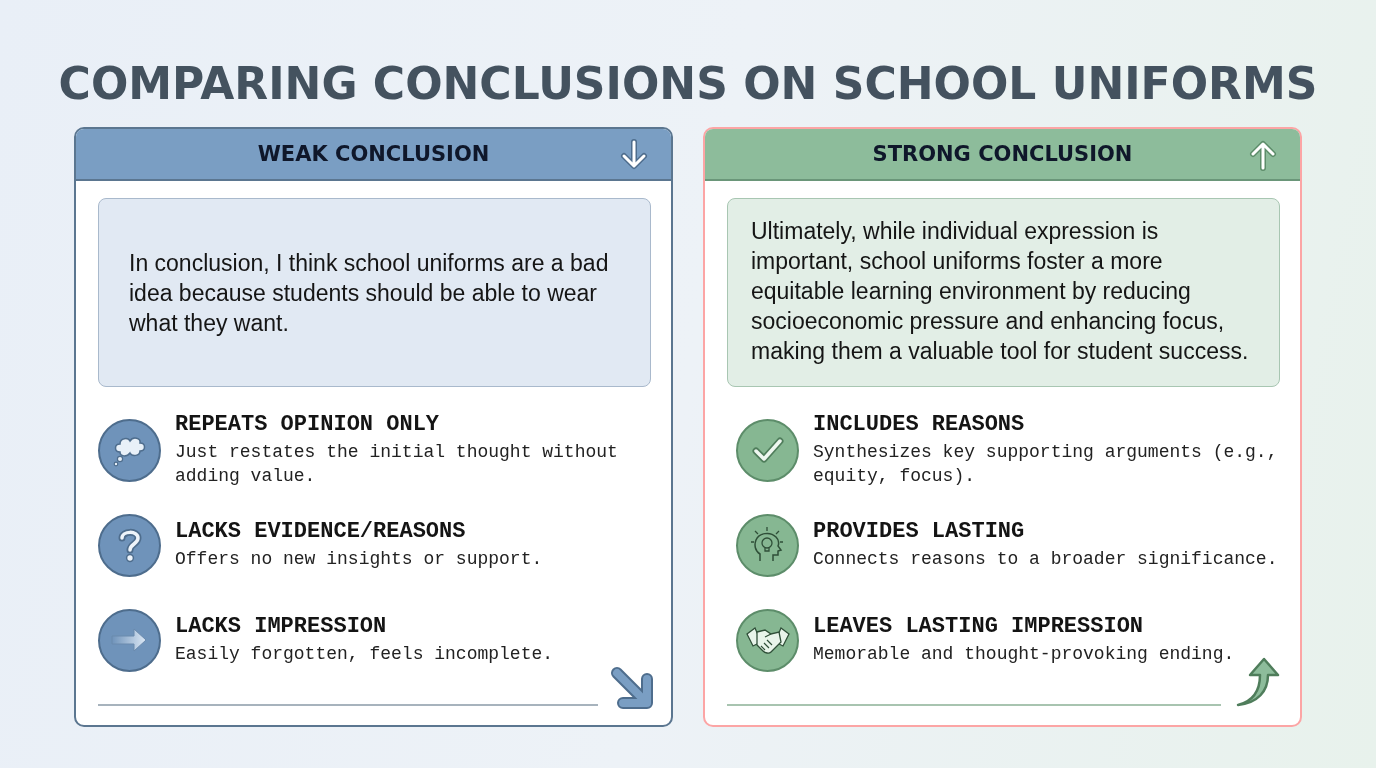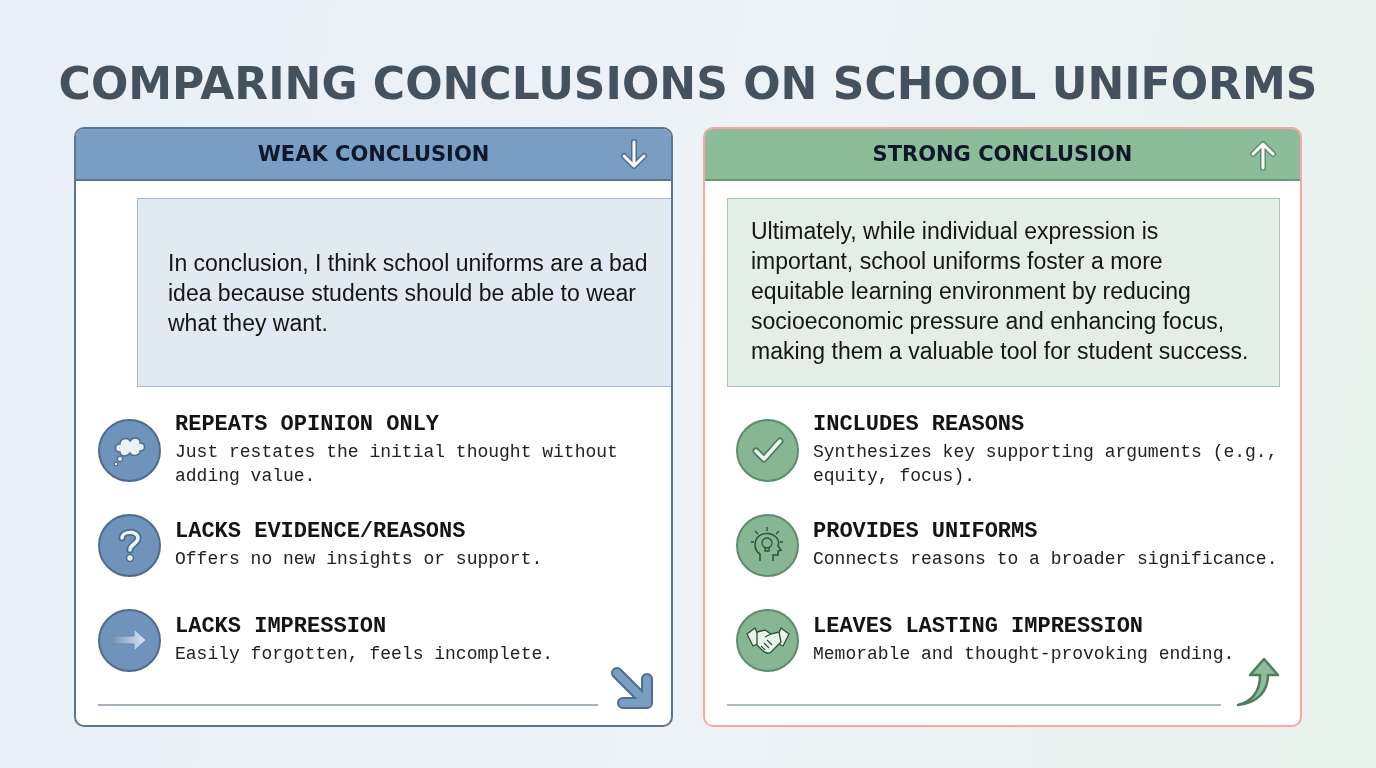--- a/index.html
+++ b/index.html
@@ -27,24 +27,24 @@
       height: 52px; position: relative;
       display: flex; align-items: center; justify-content: center;
       font-family: "DejaVu Sans", sans-serif; font-weight: bold;
       font-size: 21px; color: #0f172a;
     }
     .weak .panel-header { background: #7a9ec3; border-bottom: 2px solid #5b7690; }
     .strong .panel-header { background: #8dbc9b; border-bottom: 2px solid #6a9679; }
     .header-icon { position: absolute; right: 22px; top: 10px; width: 30px; height: 32px; }
     .quote-box {
       position: absolute; left: 22px; top: 69px; width: 553px; height: 189px;
-      border-radius: 0; font-size: 23px; line-height: 30px; color: #151515;
+      border-radius: 8px; font-size: 23px; line-height: 30px; color: #151515;
       display: flex; align-items: center;
     }
-    .weak .quote-box { background: #e1e9f3; border: 1.5px solid #a9b9cc; padding: 12px 30px; margin-left: 39px; }
+    .weak .quote-box { background: #e1e9f3; border: 1.5px solid #a9b9cc; padding: 12px 30px; }
     .strong .quote-box { background: #e2eee6; border: 1.5px solid #a8c6b2; padding: 0 23px; align-items: flex-start; padding-top: 17px; }
     .feature {
       position: absolute; left: 22px; width: 560px; height: 64px;
       display: flex; align-items: center; font-family: Liberation Mono, monospace;
     }
     .f-icon {
       width: 63px; height: 63px; border-radius: 50%;
       flex: none; display: flex; align-items: center; justify-content: center;
     }
     .weak .f-icon { background: #6f93ba; border: 2px solid #4e6d8d; }
@@ -161,21 +161,21 @@
   <div class="feature" style="top:384px; left:31px">
     <div class="f-icon">
       <svg width="44" height="44" viewBox="0 0 44 44">
         <path d="M14 38 V31 C9 28 8 22 10 17 C13 10 24 8 30 14 C33 17 33 21 32 23 L35 27 L32 28 V32 H27 V38" stroke="#2f4f38" stroke-width="1.5" fill="none"></path>
         <circle cx="21" cy="20" r="5" stroke="#2f4f38" stroke-width="1.3" fill="none"></circle>
         <path d="M19 25 V28 H23 V25" stroke="#2f4f38" stroke-width="1.3" fill="none"></path>
         <path d="M21 4 V8 M9 8 L12 11 M33 8 L30 11 M5 19 H8 M34 19 H37" stroke="#2f4f38" stroke-width="1.3"></path>
       </svg>
     </div>
     <div class="f-text">
-      <div class="f-title">PROVIDES UNIFORMS</div>
+      <div class="f-title">PROVIDES LASTING</div>
       <div class="f-desc">Connects reasons to a broader significance.</div>
     </div>
   </div>
 
   <div class="feature" style="top:479px; left:31px">
     <div class="f-icon">
       <svg width="46" height="40" viewBox="0 0 46 40">
         <path d="M2 14 L10 8 L16 22 L8 26 Z" fill="#e8f4ea" stroke="#2f4f38" stroke-width="1.3"></path>
         <path d="M44 14 L36 8 L30 22 L38 26 Z" fill="#e8f4ea" stroke="#2f4f38" stroke-width="1.3"></path>
         <path d="M12 12 L20 10 L26 14 L34 12 L36 22 L26 32 C24 34 20 33 18 31 L12 25 Z" fill="#e8f4ea" stroke="#2f4f38" stroke-width="1.3"></path>

